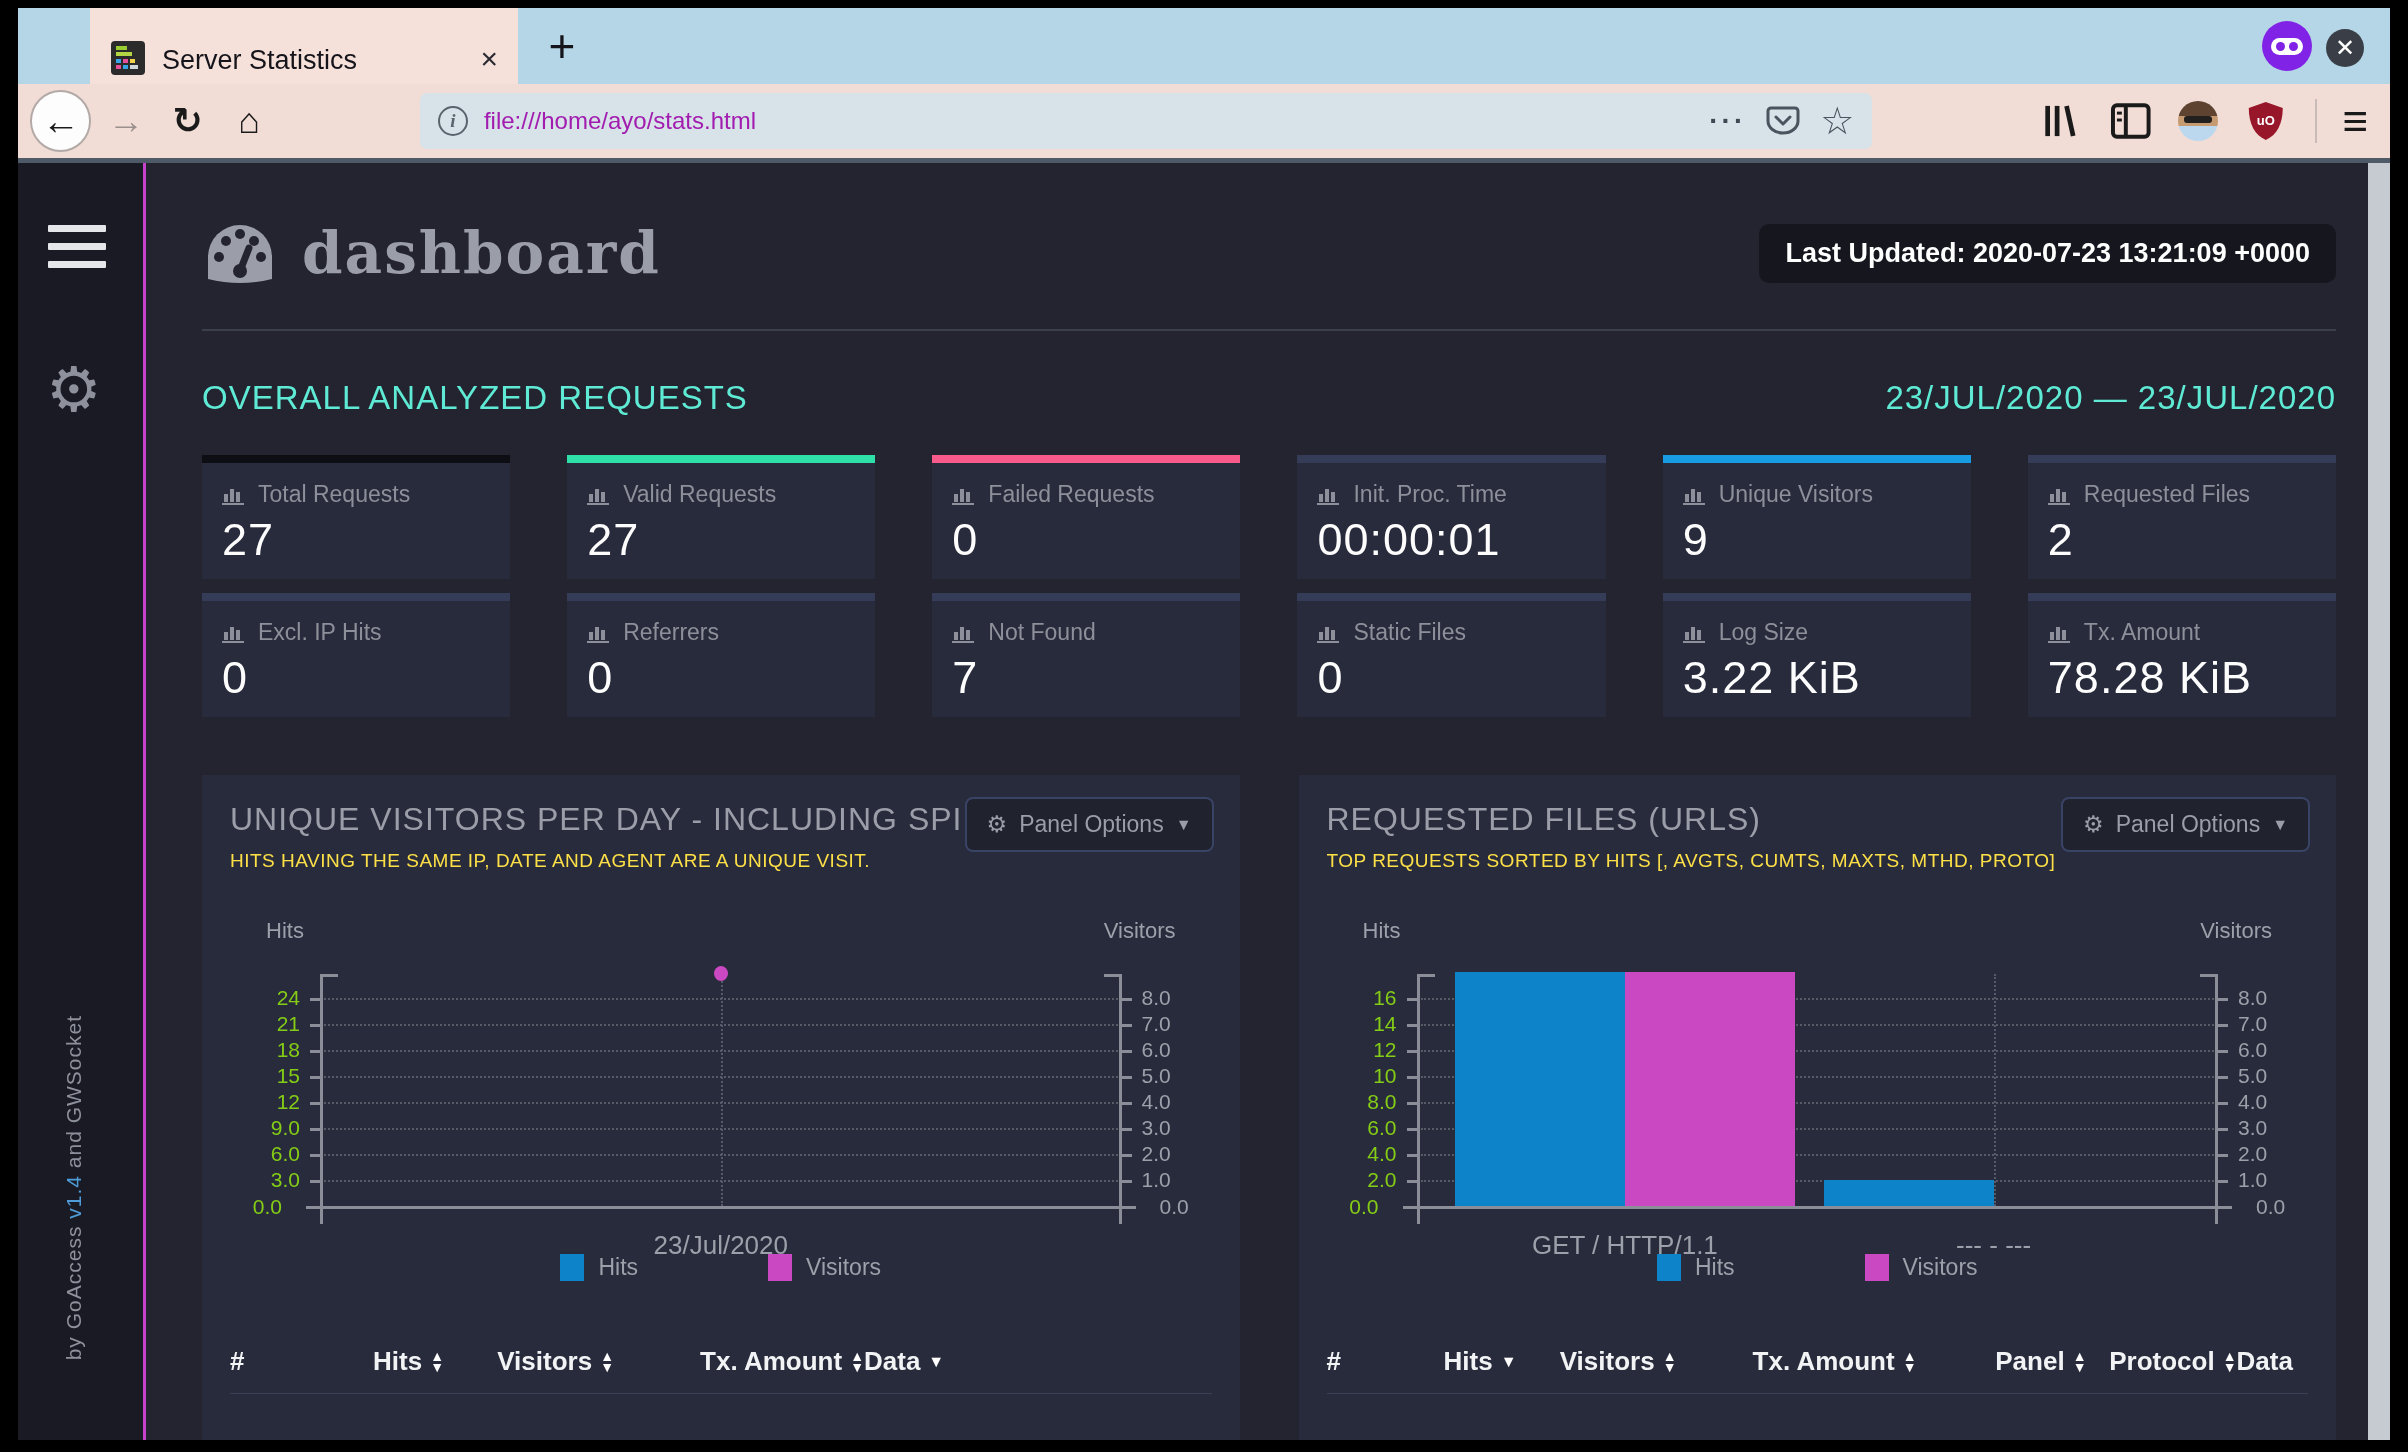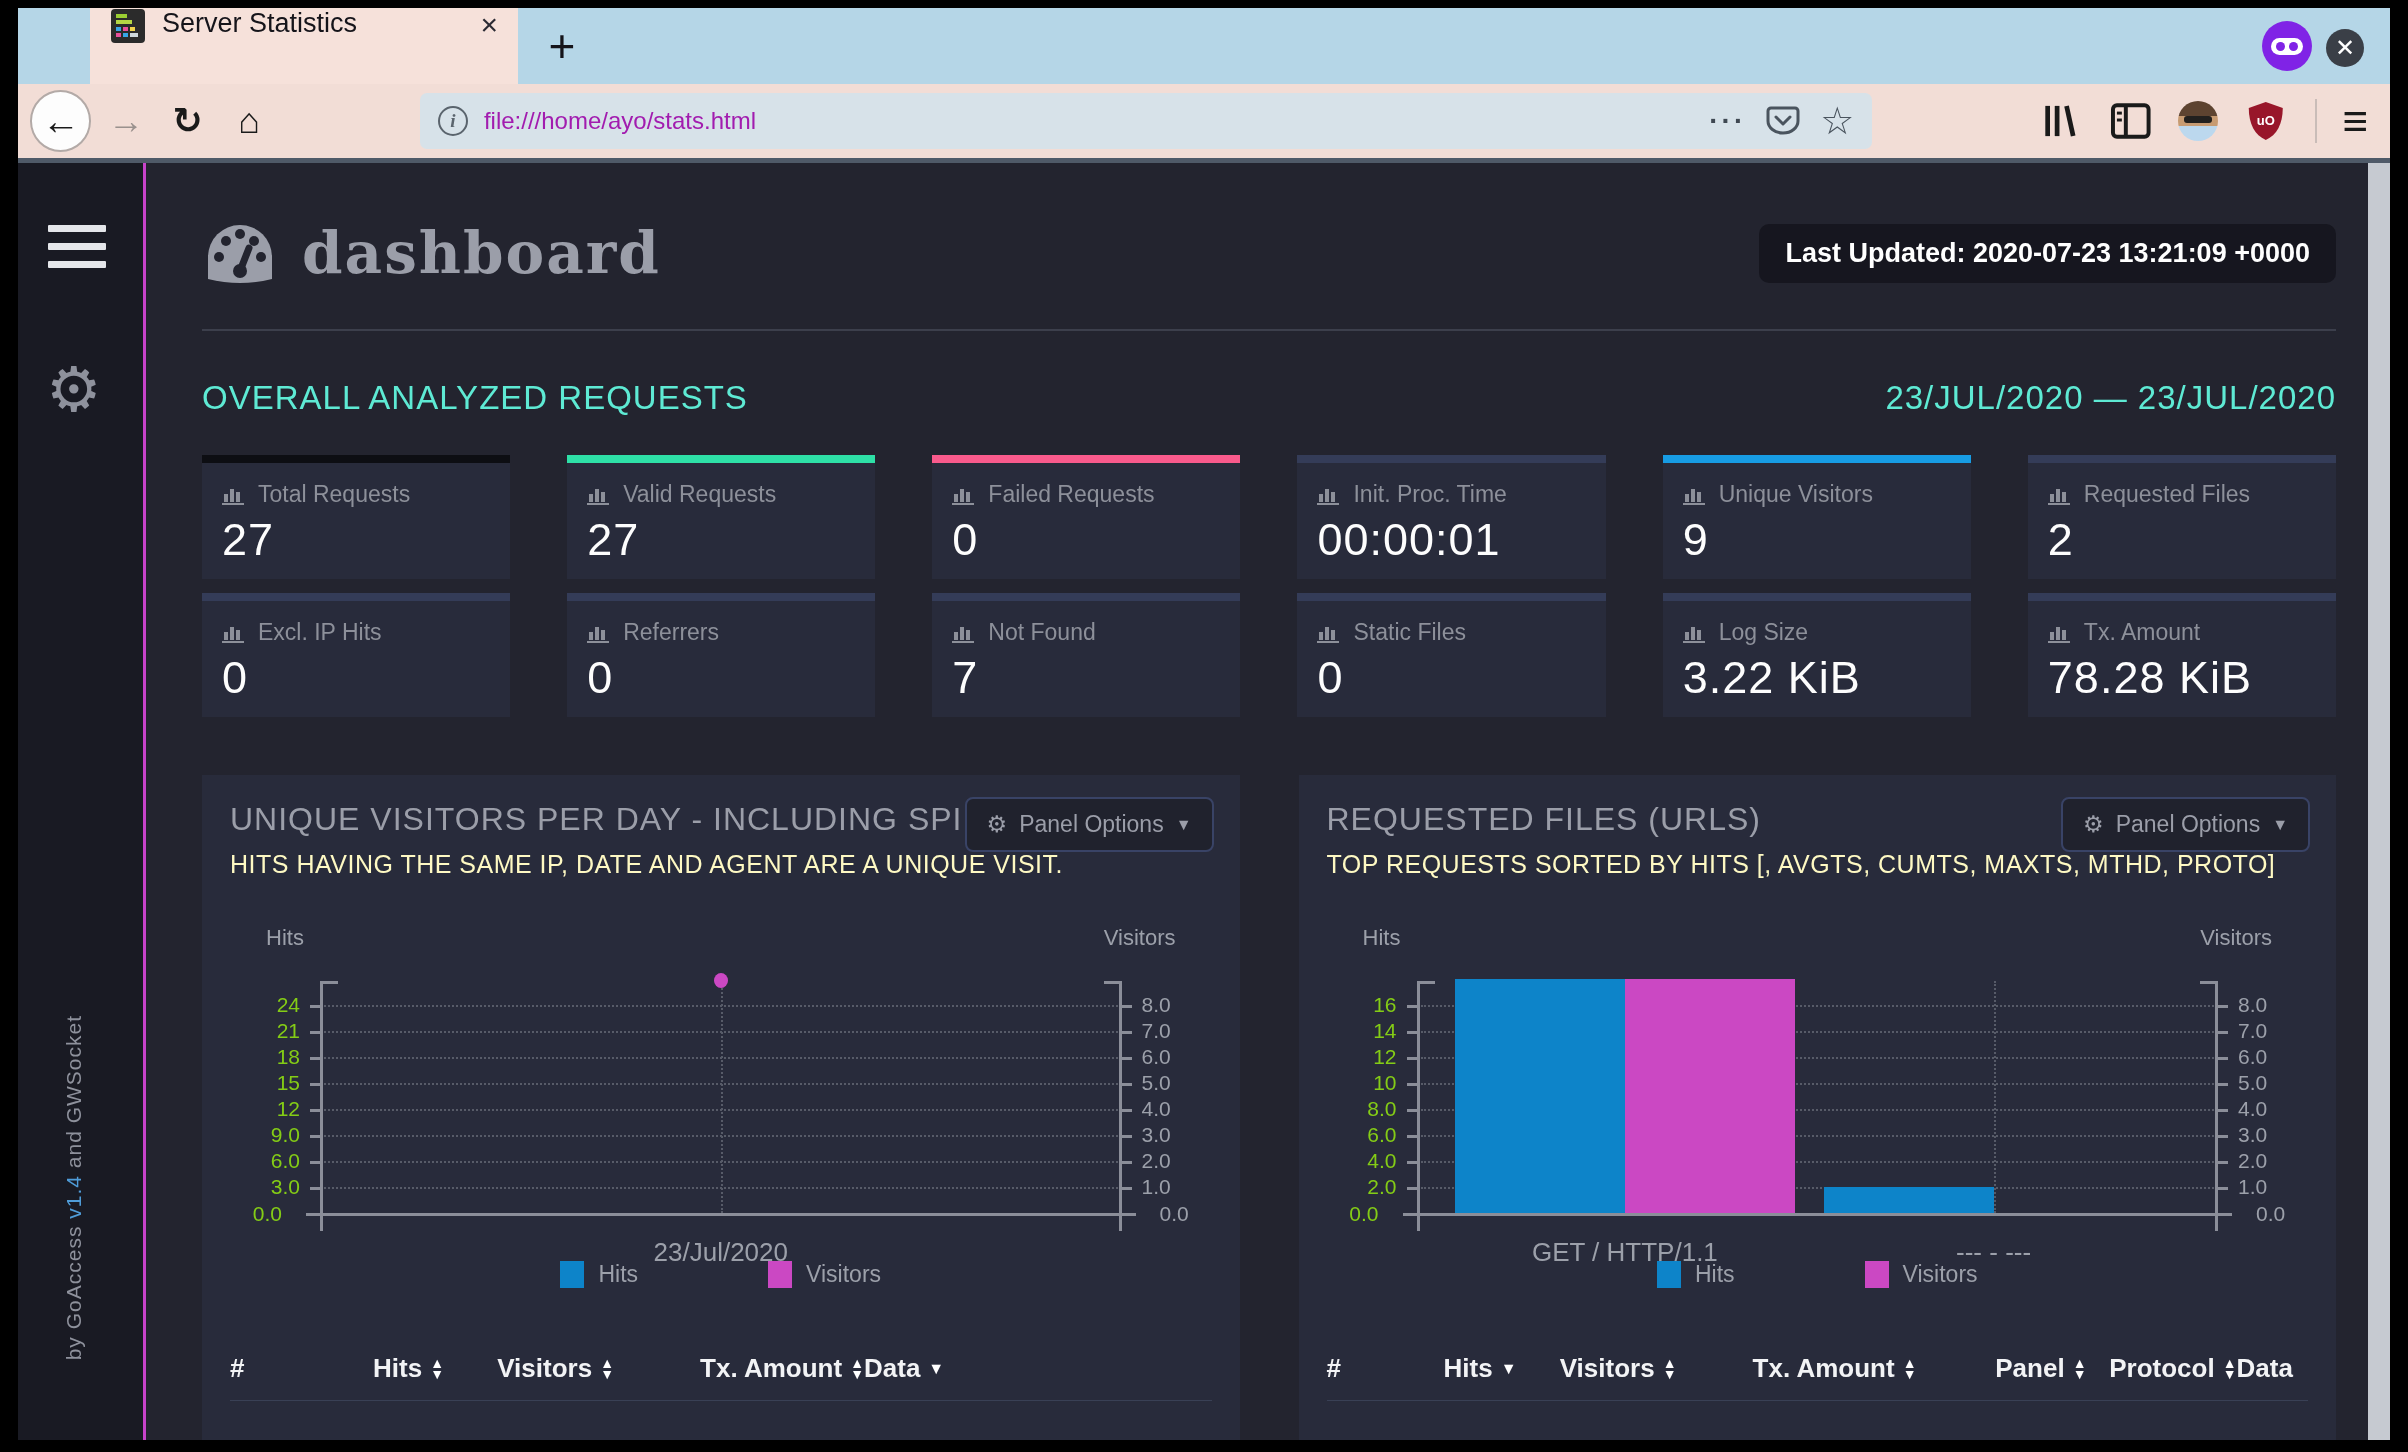--- a/index.html
+++ b/index.html
@@ -3,22 +3,22 @@
 <meta charset="utf-8">
 <style>
   * { margin:0; padding:0; box-sizing:border-box; }
   body { width:2408px; height:1452px; background:#000; position:relative;
          font-family:"Liberation Sans","DejaVu Sans",sans-serif; overflow:hidden; }
   .window { position:absolute; left:18px; top:8px; right:18px; bottom:12px;
             display:flex; flex-direction:column; background:#23242f; }
 
   
   .tabbar { height:76px; background:#b5d6e7; display:flex; align-items:stretch; position:relative; flex:0 0 auto; }
-  .tab { margin-left:72px; width:428px; background:#f6e1da; display:flex; align-items:flex-start;
-         padding:0 20px; gap:16px; }
+  .tab { margin-left:72px; width:428px; background:#f6e1da; display:flex; align-items:flex-end;
+         padding:8px 20px; gap:16px; }
   .tab-title { font-size:27px; color:#15141a; flex:1; white-space:nowrap; overflow:hidden; }
   .tab-close { font-size:30px; color:#2b2a33; }
   .newtab { width:88px; display:flex; align-items:center; justify-content:center; font-size:46px; color:#15141a; }
   .mask-btn { position:absolute; right:78px; top:13px; width:50px; height:50px; border-radius:50%;
               background:#8023e6; display:flex; align-items:center; justify-content:center; }
   .mask { width:32px; height:17px; background:#fff; border-radius:9px; position:relative; }
   .mask:before, .mask:after { content:''; position:absolute; top:4px; width:9px; height:9px;
               border-radius:50%; background:#8023e6; }
   .mask:before { left:5px; } .mask:after { right:5px; }
   .win-close { position:absolute; right:26px; top:21px; width:38px; height:38px; border-radius:50%;
@@ -69,21 +69,21 @@
   .section-title, .section-range { font-size:33px; color:#5eead4; letter-spacing:1px; }
 
   .metrics { margin-top:38px; display:grid; grid-template-columns:repeat(6,1fr); gap:14px 57px; }
   .metric { background:#282b3b; border-top:8px solid #343c58; height:124px; padding:18px 20px; }
   .m-label { font-size:23px; color:#8d909a; display:flex; align-items:center; gap:12px; white-space:nowrap; overflow:hidden;}
   .m-value { font-size:45px; color:#fdfdfd; margin-top:6px; letter-spacing:1px; white-space:nowrap; }
 
   .panels { margin-top:58px; display:grid; grid-template-columns:1fr 1fr; gap:59px; }
   .panel { background:#282b3b; padding:26px 28px; position:relative; height:770px; overflow:hidden; }
   .panel-title { font-size:32px; color:#9b9ea9; letter-spacing:1px; white-space:nowrap; overflow:hidden; }
-  .panel-sub { margin-top:12px; font-size:25px; color:#fef9c3; letter-spacing:0.5px; white-space:nowrap; overflow:hidden; }
+  .panel-sub { margin-top:12px; font-size:19px; color:#fde047; letter-spacing:0.5px; white-space:nowrap; overflow:hidden; }
   .panel-options { position:absolute; top:22px; right:26px; background:#20222d; border:2px solid #394366;
                    border-radius:8px; padding:12px 20px; color:#9b9ea9; font-size:23px; display:flex;
                    align-items:center; gap:12px; }
   .panel-options .caret { font-size:16px; }
 
   .chart { position:relative; height:400px; margin-top:46px; }
   .ax-title-l { position:absolute; left:36px; top:0; font-size:22px; color:#9ca0aa; }
   .ax-title-r { position:absolute; right:36px; top:0; font-size:22px; color:#9ca0aa; }
   .plot { position:absolute; left:90px; right:90px; top:56px; height:232px; }
   .gl { position:absolute; left:4px; right:4px; height:0; border-top:2px dotted #575b68; }

